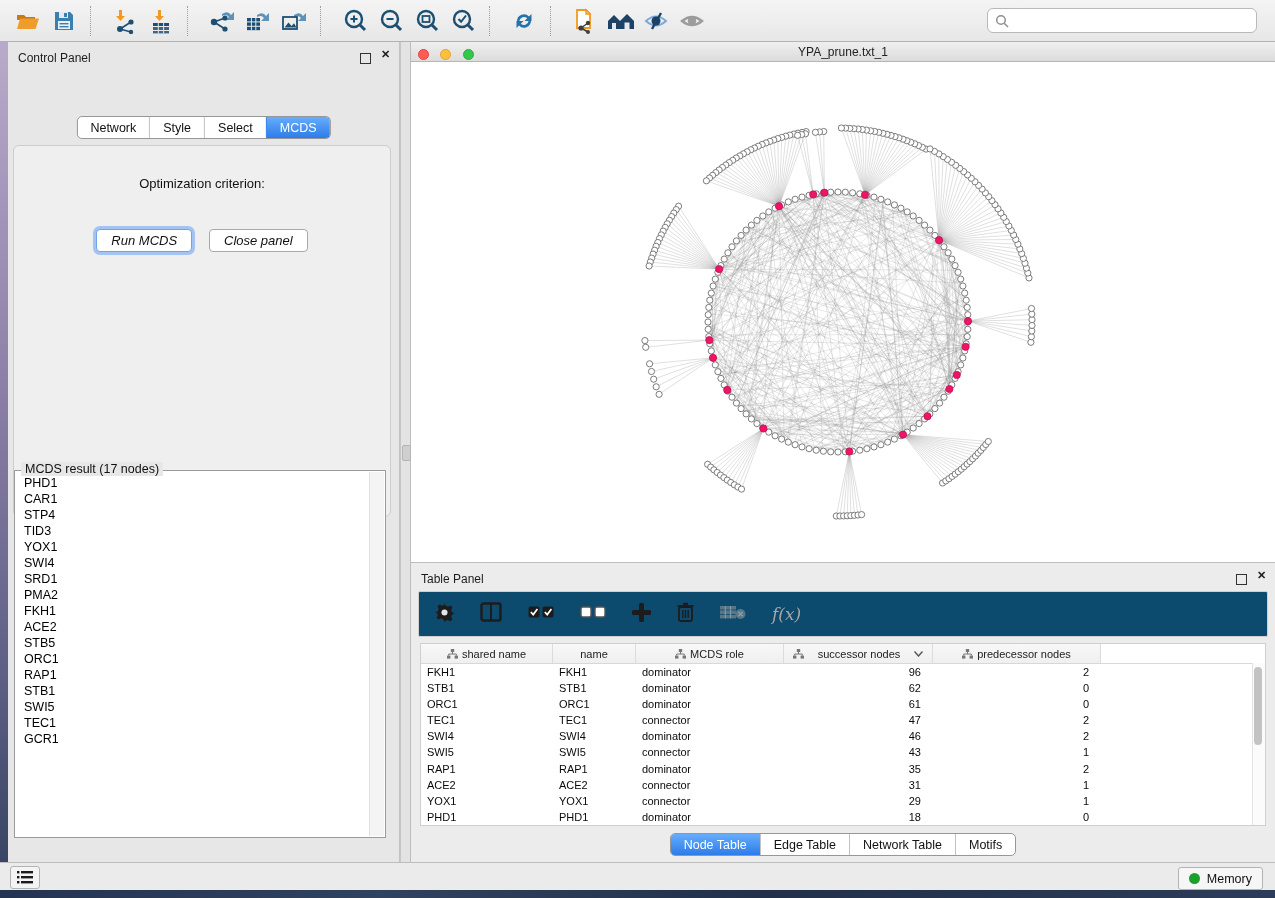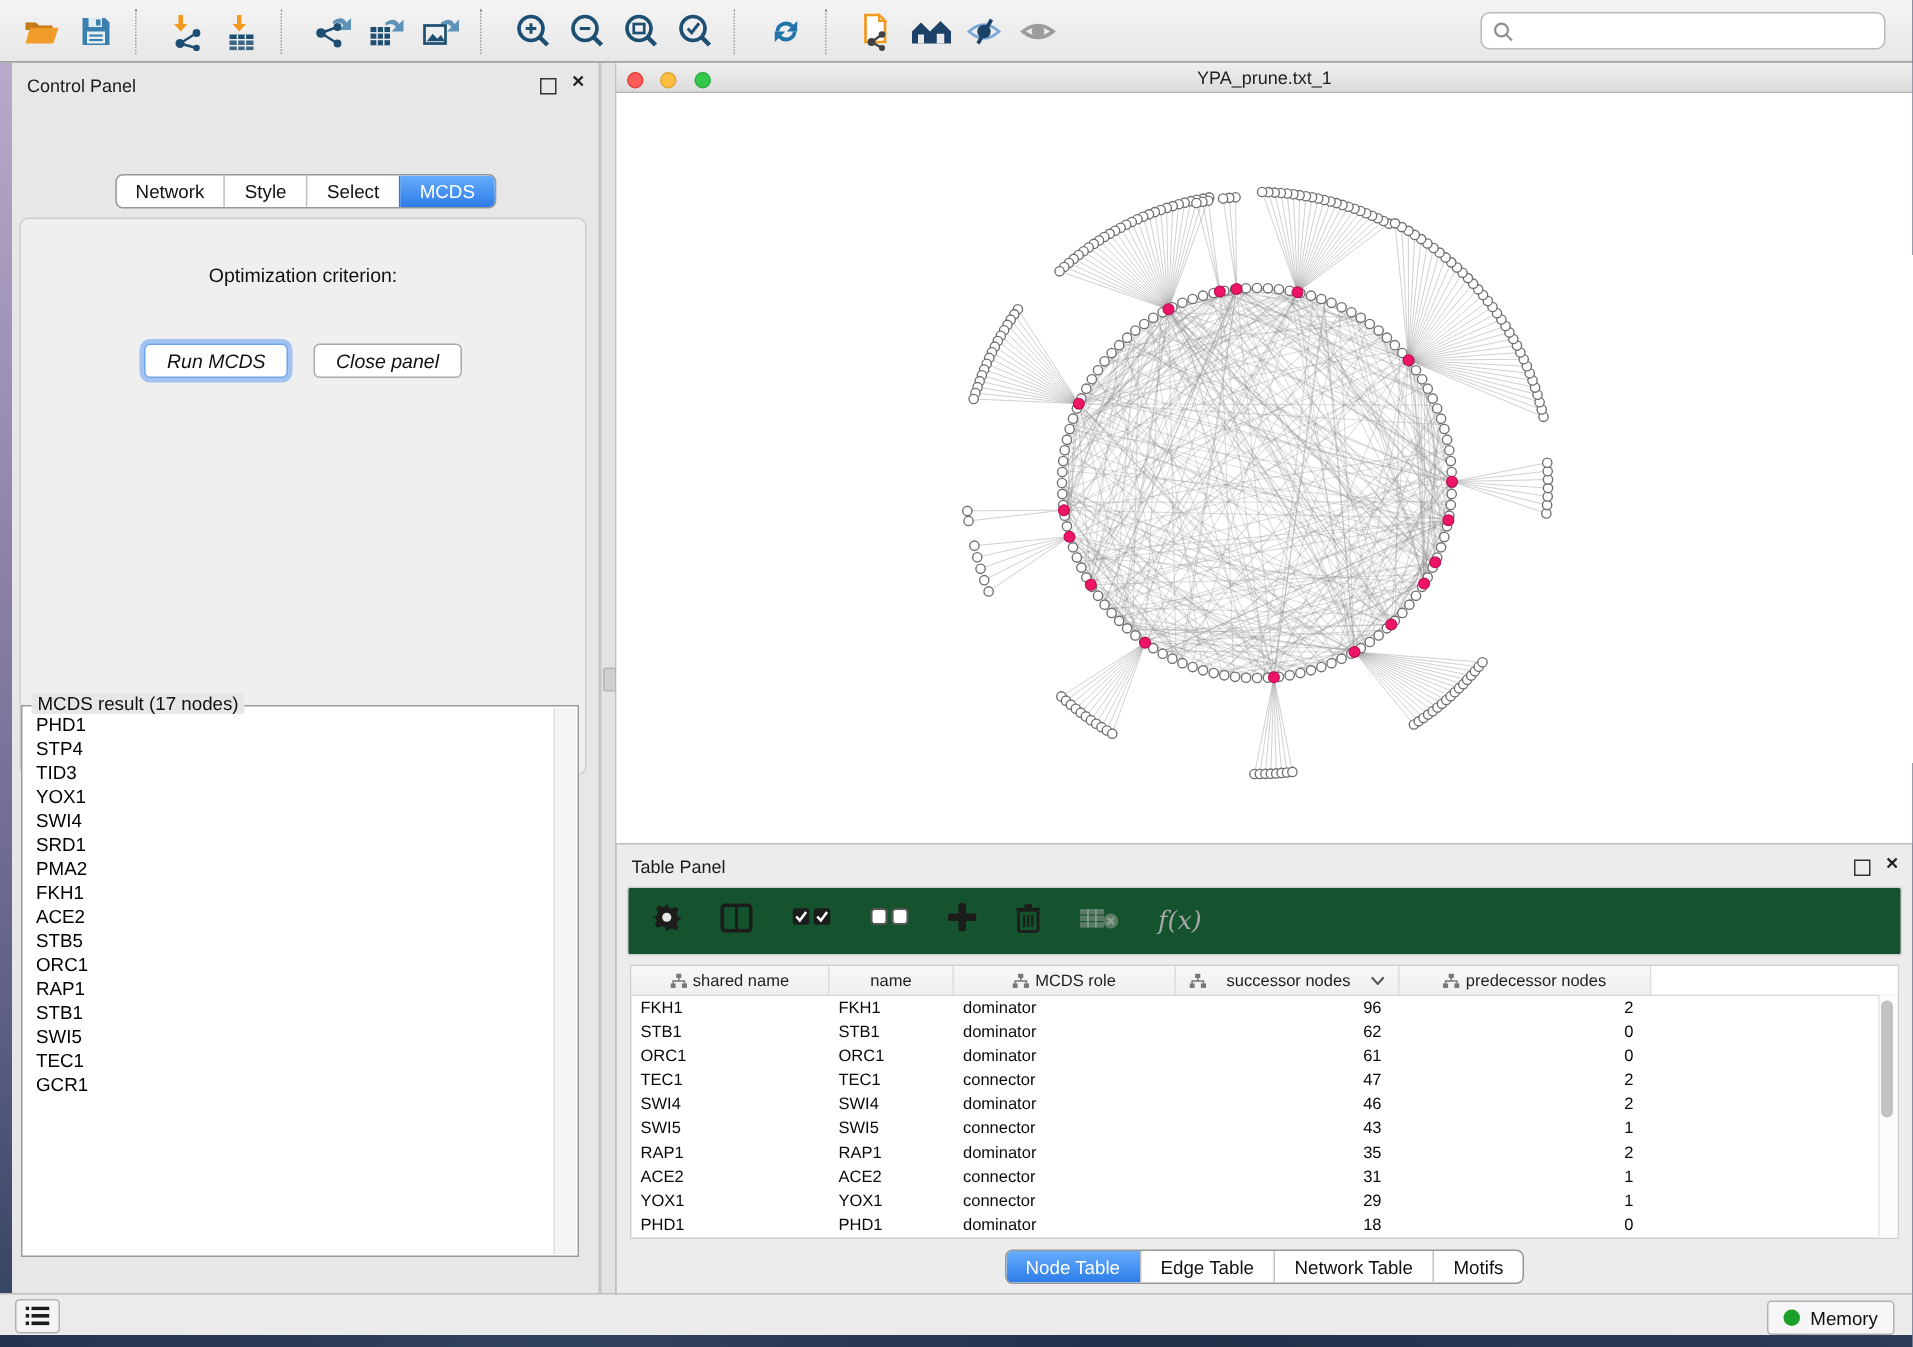--- a/index.html
+++ b/index.html
@@ -51,21 +51,21 @@
 
   
   #network-panel{left:411px;top:42px;width:864px;height:520px;background:#fff;}
   #net-titlebar{left:0;top:0;width:864px;height:20px;background:linear-gradient(#efefef,#dcdcdc);border-bottom:1px solid #b6b6b6;box-sizing:border-box;}
   .light{width:11px;height:11px;border-radius:50%;display:inline-block;margin-right:7px;}
   #net-title{width:100%;text-align:center;top:3px;font-size:12px;color:#222;}
   #net-canvas{left:0;top:20px;width:864px;height:500px;background:#fff;overflow:hidden;}
 
   
   #table-panel{left:411px;top:562px;width:864px;height:300px;background:#ececec;border-top:1px solid #bdbdbd;box-sizing:border-box;}
-  #tbl-toolbar{left:7px;top:28px;width:850px;height:46px;background:#14532d;border:1px solid #d0d0d0;border-radius:2px;
+  #tbl-toolbar{left:7px;top:28px;width:850px;height:46px;background:#0c4a6e;border:1px solid #d0d0d0;border-radius:2px;
     display:flex;align-items:center;padding-left:16px;gap:26px;box-sizing:border-box;}
   #tbl-wrap{left:9px;top:80px;width:846px;height:183px;background:#fff;border:1px solid #cfcfcf;box-sizing:border-box;}
   #tbl-head{display:flex;height:19px;background:linear-gradient(#f8f8f8,#efefef);border-bottom:1px solid #d8d8d8;font-size:11px;color:#222;}
   .th{display:flex;align-items:center;justify-content:center;gap:4px;border-right:1px solid #dcdcdc;box-sizing:border-box;overflow:hidden;}
   .tr{display:flex;height:16.2px;font-size:11px;color:#0a0a0a;}
   .td{box-sizing:border-box;overflow:hidden;white-space:nowrap;padding-top:1.5px;}
   #tbl-vscroll{position:absolute;right:0;top:19px;width:12px;bottom:0;background:#fbfbfb;border-left:1px solid #e4e4e4;}
   #tbl-vscroll .thumb{position:absolute;left:1px;top:4px;width:8px;height:78px;background:#c3c3c3;border-radius:4px;}
   #tbl-tabs-row{left:0;top:270px;width:864px;text-align:center;}
   .fx{font-family:"DejaVu Serif",serif;font-style:italic;font-size:17px;color:#a8a8a8;}
@@ -270,20 +270,21 @@
         <button class="btn focus">Run MCDS</button>
         <span style="display:inline-block;width:8px;"></span>
         <button class="btn">Close panel</button>
       </div>
     </div>
 
     <div id="fieldset" class="abs">
       <span class="legend">MCDS result (17 nodes)</span>
       <div id="mcds-list">
           <div class="mcds-item">PHD1</div>
+          <div class="mcds-item">CAR1</div>
           <div class="mcds-item">STP4</div>
           <div class="mcds-item">TID3</div>
           <div class="mcds-item">YOX1</div>
           <div class="mcds-item">SWI4</div>
           <div class="mcds-item">SRD1</div>
           <div class="mcds-item">PMA2</div>
           <div class="mcds-item">FKH1</div>
           <div class="mcds-item">ACE2</div>
           <div class="mcds-item">STB5</div>
           <div class="mcds-item">ORC1</div>

